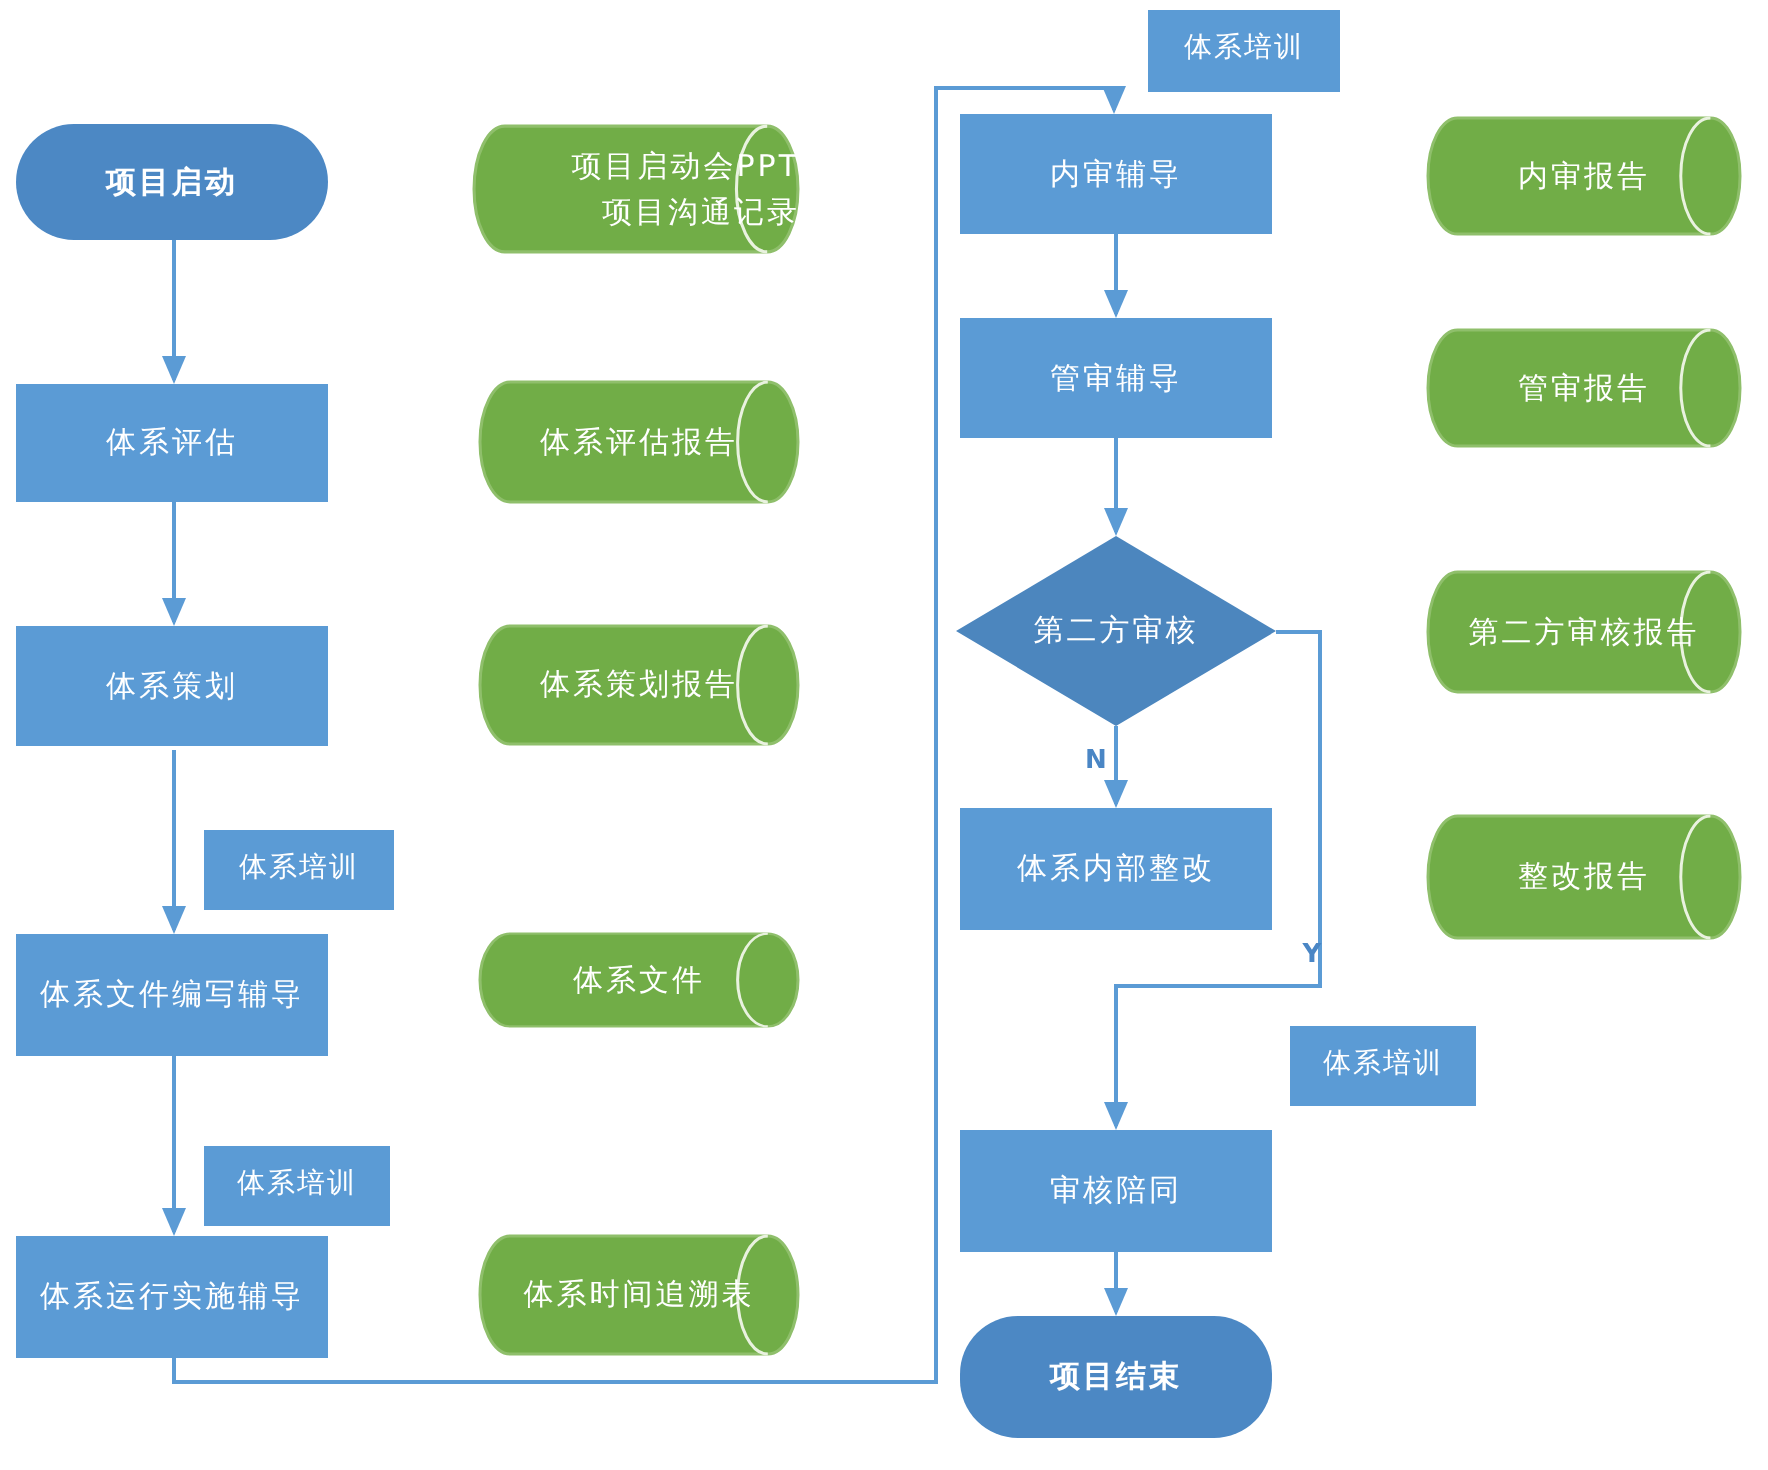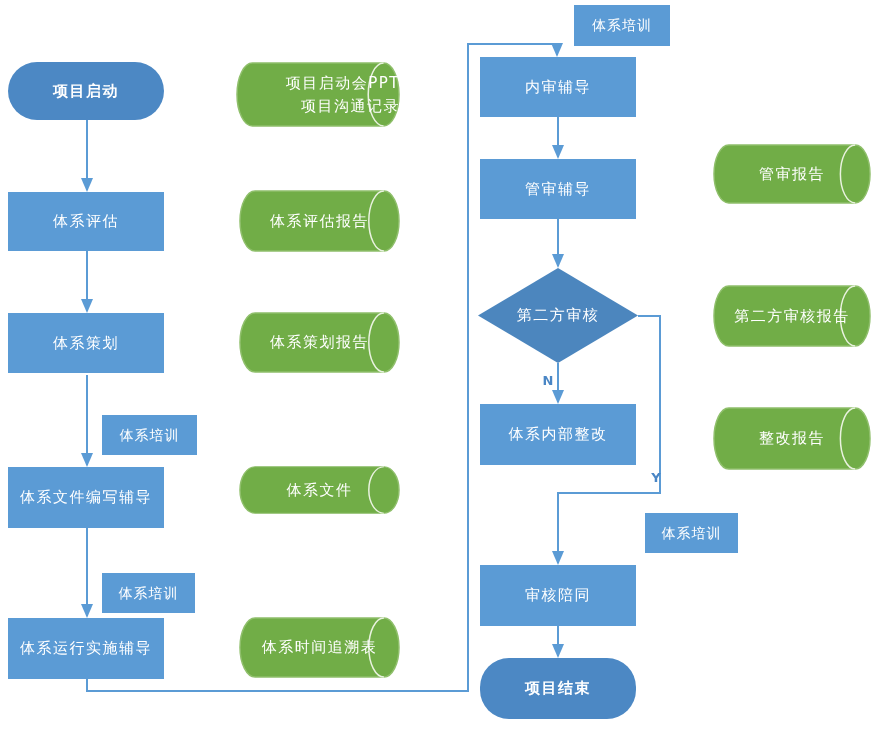--- a/index.html
+++ b/index.html
@@ -9,21 +9,21 @@
   }
   .conn-layer{position:absolute;left:0;top:0;width:884px;height:735px;z-index:0;}
   .node{
     position:absolute;display:flex;flex-direction:column;align-items:center;justify-content:center;
     color:#ffffff;text-align:center;z-index:1;box-sizing:border-box;
   }
   .lbl{font-size:15px;letter-spacing:1.5px;line-height:1.5;position:relative;z-index:1;}
   .process{background:#5B9BD5;}
   .terminator{background:#4C88C4;border-radius:29px;font-weight:bold;}
   .badge{background:#5B9BD5;}
-  .badge .lbl{font-size:14px;letter-spacing:1px;}
+  .badge .lbl{font-size:14px;letter-spacing:1px;font-family:Liberation Mono, monospace;}
   .shape-svg{position:absolute;left:0;top:0;width:100%;height:100%;z-index:0;}
   .cyl-outer{fill:#71AD47;stroke:#8FBF6B;stroke-width:1.5;}
   .cyl-cap{fill:none;stroke:#E9F2DF;stroke-width:1.5;}
   .diamond-poly{fill:#4C86BE;}
   .branch-label{
     position:absolute;z-index:2;width:16px;text-align:center;
     color:#4A86C5;font-size:13px;font-weight:bold;
   }
   .connector{stroke:#5B9BD5;stroke-width:2;fill:none;}
 </style>
@@ -133,21 +133,28 @@
   <div class="node badge" style="left:645px;top:513px;width:93px;height:40px;">
     <span class="lbl">体系培训</span>
   </div>
   <div class="node process" style="left:480px;top:565px;width:156px;height:61px;">
     <span class="lbl">审核陪同</span>
   </div>
   <div class="node terminator" style="left:480px;top:658px;width:156px;height:61px;text-align:right;">
     <span class="lbl">项目结束</span>
   </div>
 
-  <div class="node" style="left:713px;top:144px;width:158px;height:60px;">
+  <div class="node" style="left:713px;top:58px;width:158px;height:60px;">
+    <svg class="shape-svg" viewBox="0 0 160 62" preserveAspectRatio="none">
+      <path class="cyl-outer" d="M16,1 L144,1 A15,30 0 0 1 144,61 L16,61 A15,30 0 0 1 16,1 Z"></path>
+      <path class="cyl-cap" d="M144,1 A15,30 0 0 0 144,61"></path>
+    </svg>
+    <span class="lbl">内审报告</span>
+  </div>
+  <div class="node" style="left:713px;top:164px;width:158px;height:60px;">
     <svg class="shape-svg" viewBox="0 0 160 62" preserveAspectRatio="none">
       <path class="cyl-outer" d="M16,1 L144,1 A15,30 0 0 1 144,61 L16,61 A15,30 0 0 1 16,1 Z"></path>
       <path class="cyl-cap" d="M144,1 A15,30 0 0 0 144,61"></path>
     </svg>
     <span class="lbl">管审报告</span>
   </div>
   <div class="node" style="left:713px;top:285px;width:158px;height:62px;text-align:center;">
     <svg class="shape-svg" viewBox="0 0 160 62" preserveAspectRatio="none">
       <path class="cyl-outer" d="M16,1 L144,1 A15,30 0 0 1 144,61 L16,61 A15,30 0 0 1 16,1 Z"></path>
       <path class="cyl-cap" d="M144,1 A15,30 0 0 0 144,61"></path>

